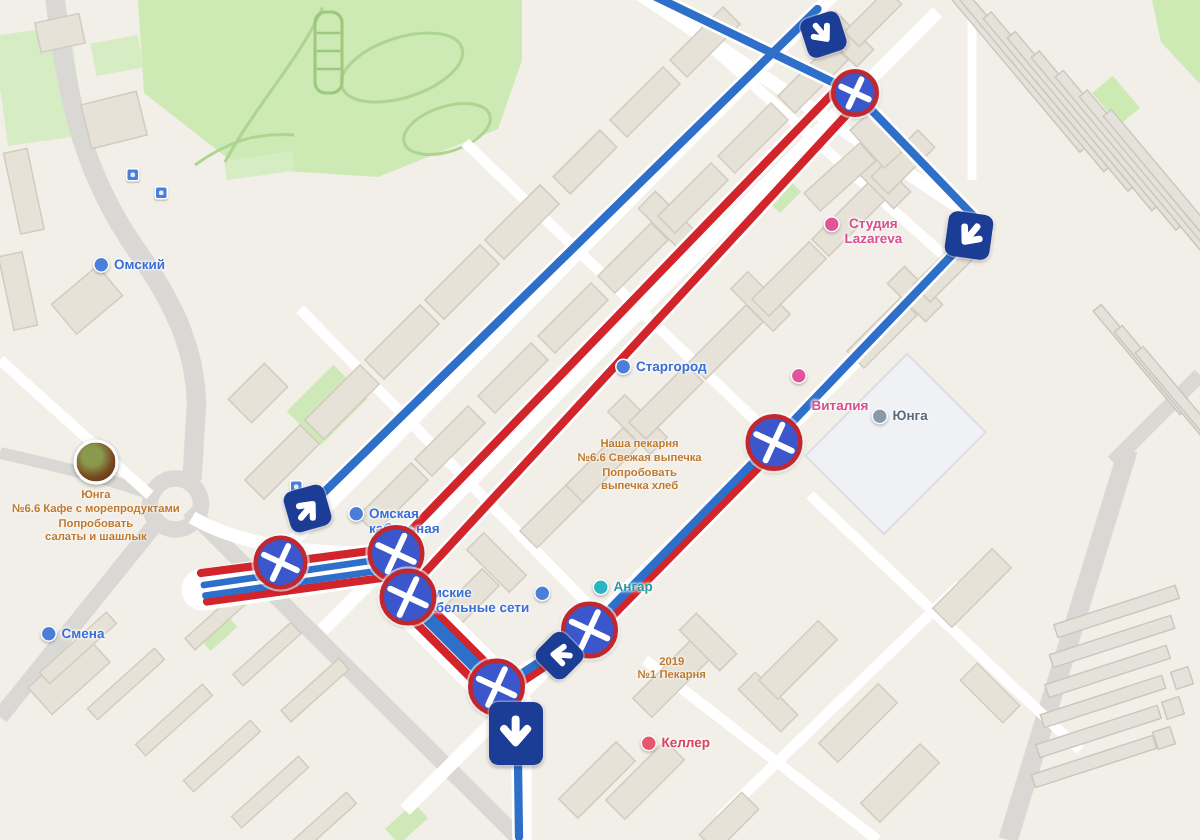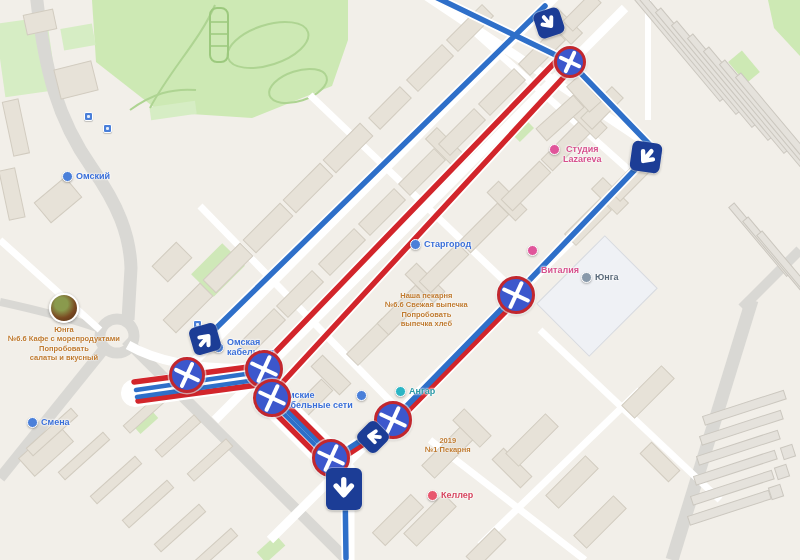--- a/index.html
+++ b/index.html
@@ -292,21 +292,21 @@
       <span class="poi-lines" style="color: rgb(214, 81, 141); margin-top: 20px;">
         <div>Виталия</div>
       </span>
     </div>
     <div class="poi" style="left: 581px; top: 272px;">
       <span class="poi-icon" style="background: rgb(136, 153, 170);"></span>
       <span class="poi-lines" style="color: rgb(91, 107, 123);">
         <div>Юнга</div>
       </span>
     </div>
-    <div class="poi" style="left: 213px; top: 337px; align-items: center;">
+    <div class="poi" style="left: 232px; top: 337px;">
       <span class="poi-icon" style="background: rgb(74, 127, 217);"></span>
       <span class="poi-lines" style="color: rgb(58, 111, 216);">
         <div>Омская</div>
         <div>кабельная</div>
       </span>
     </div>
     <div class="poi rev" style="left: 281px; top: 390px;">
       <span class="poi-icon" style="background: rgb(74, 127, 217);"></span>
       <span class="poi-lines" style="color: rgb(58, 111, 216);">
         <div>Омские</div>
@@ -340,21 +340,21 @@
         <div>Попробовать</div>
         <div>выпечка хлеб</div>
       </span>
     </div>
     <div class="ad" style="left: 8px; top: 293px;">
       <span class="ad-photo" style="display: block;"></span>
       <span class="ad-lines">
         <div>Юнга</div>
         <div>№6.6 Кафе с морепродуктами</div>
         <div>Попробовать</div>
-        <div>салаты и вкусный</div>
+        <div>салаты и шашлык</div>
       </span>
     </div>
     <div class="ad" style="left: 425px; top: 436px;">
 
       <span class="ad-lines">
         <div>2019</div>
         <div>№1 Пекарня</div>
       </span>
     </div>
 

